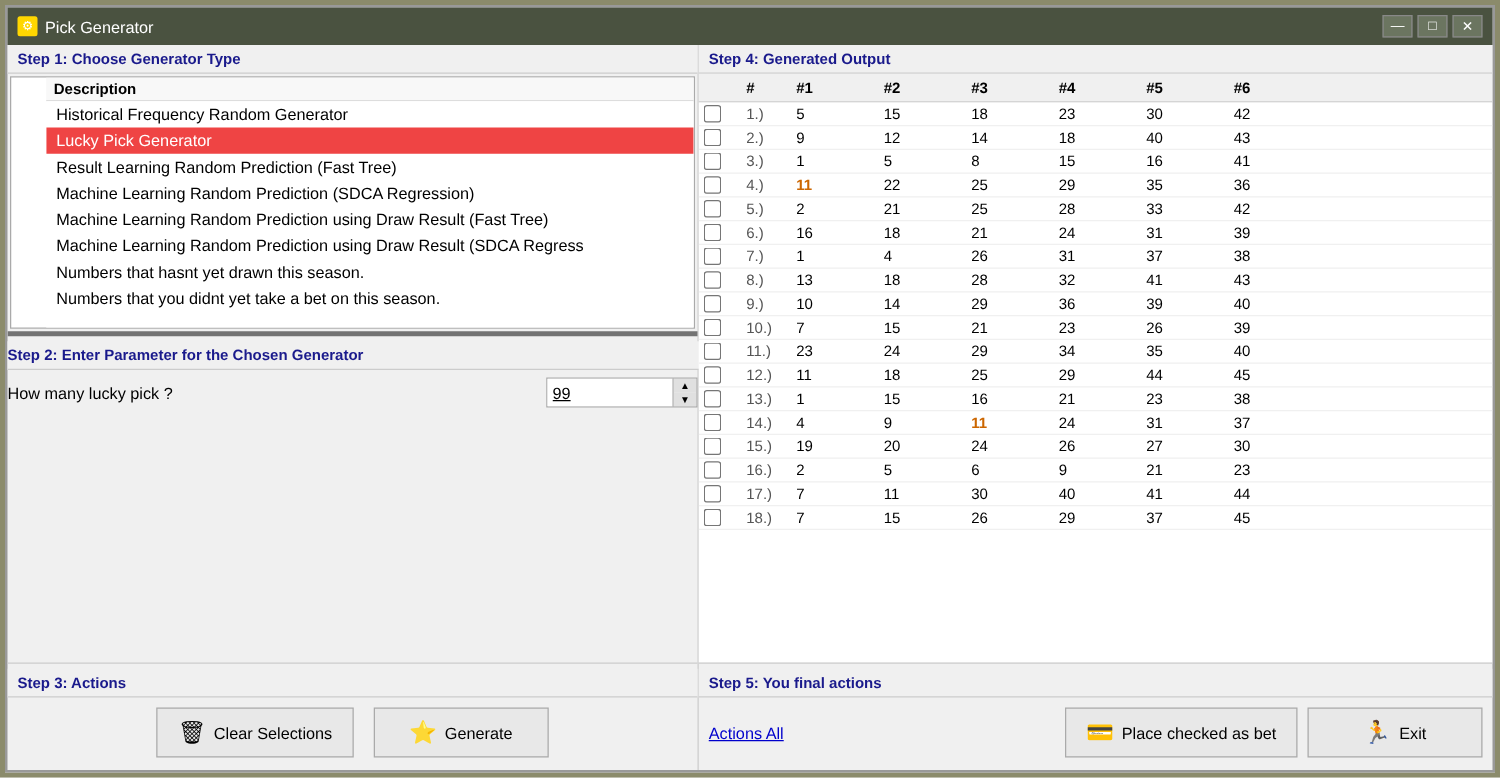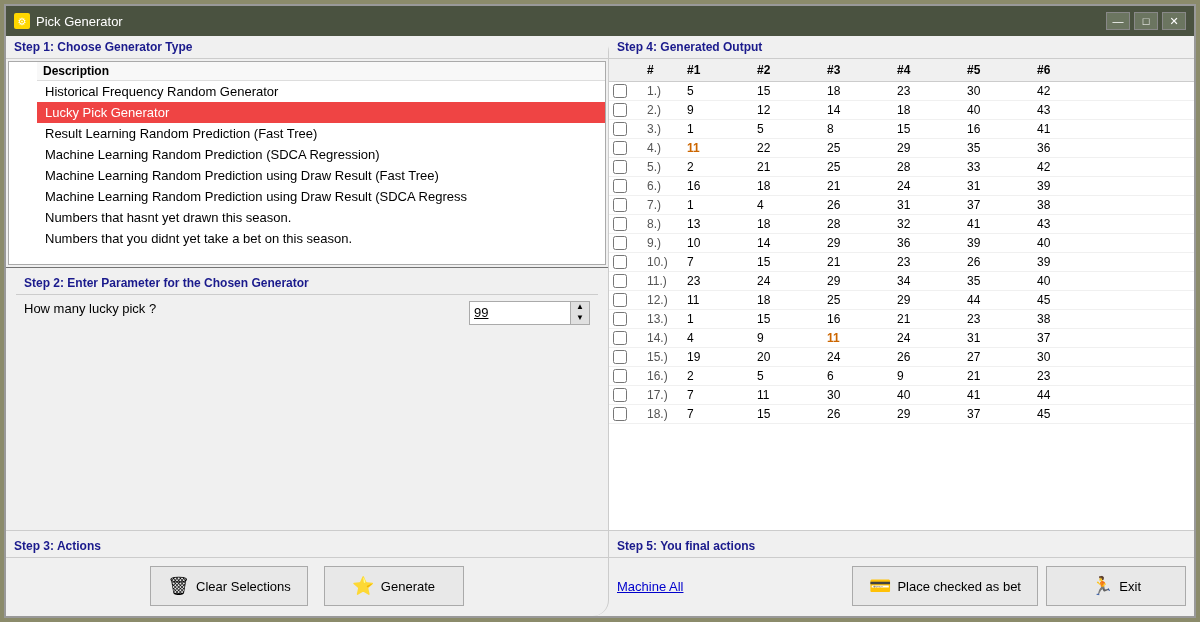--- a/index.html
+++ b/index.html
@@ -61,25 +61,24 @@
       display: flex;
       align-items: center;
       justify-content: center;
     }
     .content-area {
       display: flex;
       flex: 1;
       overflow: hidden;
     }
     .left-panel {
-      width: 603px;
+      width: 553px;
       display: flex;
       flex-direction: column;
       border-right: 1px solid #ccc;
-      border-radius: 16px;
     }
     .right-panel {
       flex: 1;
       display: flex;
       flex-direction: column;
     }
     .section-label {
       background: #F0F0F0;
       color: #1a1a8c;
       font-weight: bold;
@@ -104,26 +103,26 @@
     .list-item {
       padding: 3px 8px;
       cursor: pointer;
       white-space: nowrap;
     }
     .list-item.selected {
       background: #ef4444;
       color: white;
     }
     .step2-area {
-      padding: 4px 18px;
-      border-top: 1px solid #737373;
+      padding: 4px 0;
+      border-top: 4px solid #737373;
     }
     .step2-row {
       display: flex;
-      align-items: flex-start;
+      align-items: center;
       margin-top: 6px;
       gap: 8px;
     }
     .step2-label {
       flex: 1;
     }
     .spinner-container {
       display: flex;
       align-items: center;
       border: 1px solid #aaa;
@@ -513,21 +512,21 @@
             <span class="cell">26</span>
             <span class="cell">29</span>
             <span class="cell">37</span>
             <span class="cell">45</span>
     </div>
         </div>
 
       <div class="step5-area">
         <div class="section-label" style="margin: 0 -8px; padding: 4px 8px;">Step 5: You final actions</div>
         <div class="step5-buttons">
-          <a class="uncheck-link">Machine All</a>
+          <a class="uncheck-link">Actions All</a>
           <div class="step5-right">
             <button class="action-btn">
               <span class="btn-icon">💳</span>
               <span>Place checked as bet</span>
             </button>
             <button class="action-btn">
               <span class="btn-icon">🏃</span>
               <span>Exit</span>
             </button>
           </div>

